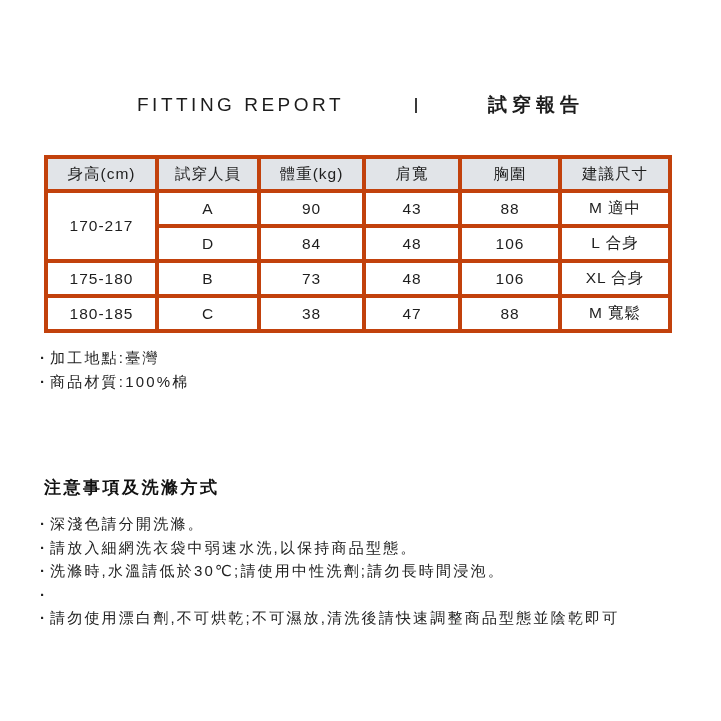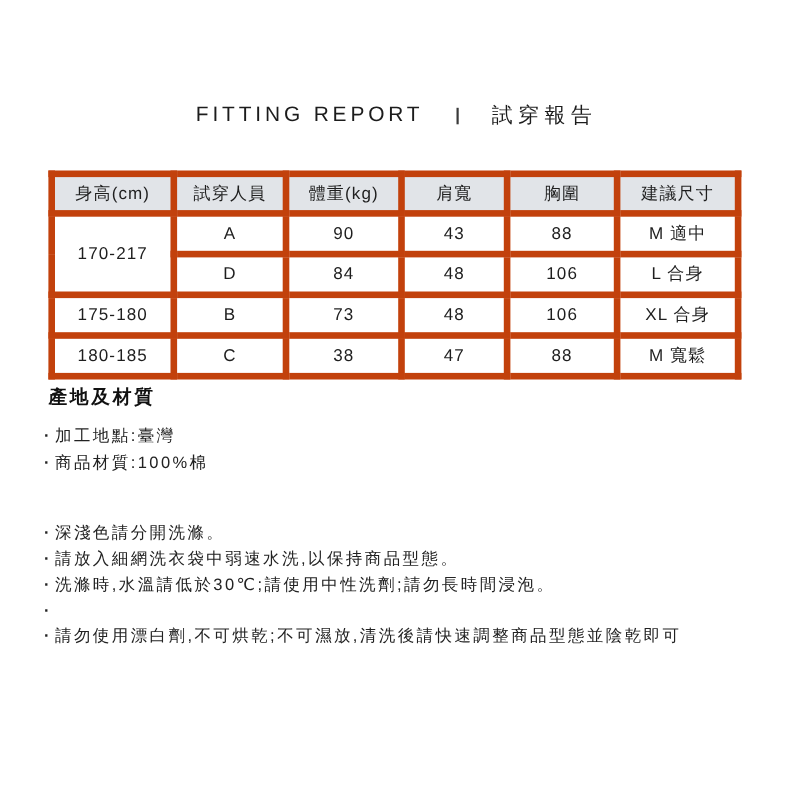--- a/index.html
+++ b/index.html
@@ -6,39 +6,39 @@
   body{
     width:721px;height:721px;background:#ffffff;
     font-family:"Liberation Sans","DejaVu Sans",sans-serif;
     color:#1f1f1f;position:relative;overflow:hidden;
   }
   .page{position:absolute;inset:0;background:#ffffff;}
 
   
   .title-row{
     position:absolute;top:92px;left:0;width:100%;height:26px;
-    display:flex;justify-content:center;align-items:center;
+    display:flex;justify-content:center;align-items:center;gap:41px;
   }
   .title-en{
     font-size:19px;font-weight:500;letter-spacing:3.5px;color:#1c1c1c;
   }
   .title-sep{
     width:2px;height:15px;background:#3a3a3a;margin:0 30px;
   }
   .title-zh{
-    font-size:19px;font-weight:400;letter-spacing:5px;color:#1c1c1c;
+    font-size:19px;font-weight:700;letter-spacing:5px;color:#1c1c1c;
   }
 
   
   .fit-table{
     position:absolute;left:44px;top:155px;width:624px;
     border-collapse:collapse;table-layout:fixed;
   }
   .fit-table th,.fit-table td{
-    border:6px solid #c2410c;
+    border:4px solid #c2410c;
     text-align:center;vertical-align:middle;
     font-size:15.5px;font-weight:400;color:#1e1e1e;
     padding:0;letter-spacing:1px;
   }
   .fit-table th{
     background:#e1e4e8;height:30px;
   }
   .fit-table td{height:31px;background:#ffffff;}
 
   
@@ -116,32 +116,32 @@
         <td>C</td>
         <td>38</td>
         <td>47</td>
         <td>88</td>
         <td>M 寬鬆</td>
       </tr>
     </tbody>
   </table>
 
   <div class="section section-1">
-    <div class="section-heading">產地及材質</div>
     <div class="bullet-line">
       <span class="bullet-dot">·</span>
       <span>加工地點:臺灣</span>
     </div>
     <div class="bullet-line">
       <span class="bullet-dot">·</span>
       <span>商品材質:100%棉</span>
     </div>
   </div>
 
   <div class="section section-2">
+    <div class="section-heading">注意事項及洗滌方式</div>
     <div class="bullet-line">
       <span class="bullet-dot">·</span>
       <span>深淺色請分開洗滌。</span>
     </div>
     <div class="bullet-line">
       <span class="bullet-dot">·</span>
       <span>請放入細網洗衣袋中弱速水洗,以保持商品型態。</span>
     </div>
     <div class="bullet-line">
       <span class="bullet-dot">·</span>

